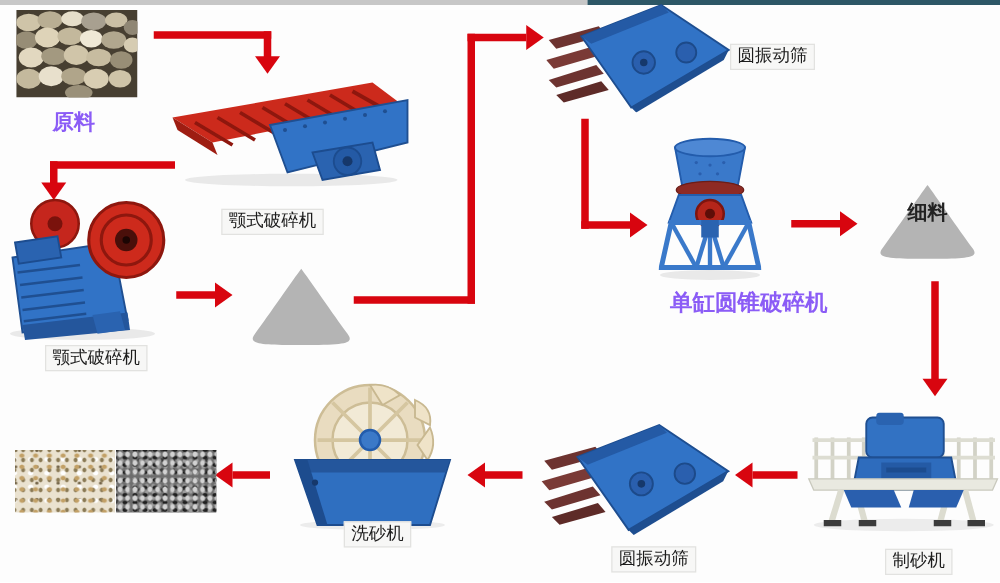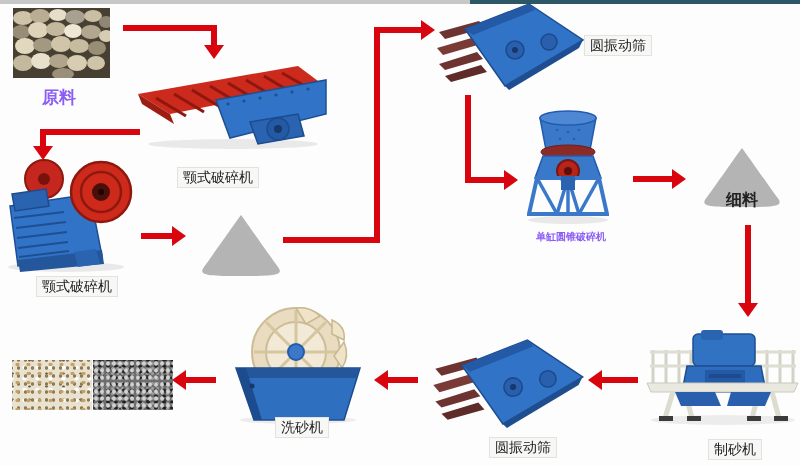--- a/index.html
+++ b/index.html
@@ -213,33 +213,33 @@
       <g stroke="#3a79ca" stroke-width="3.5">
         <line x1="10" y1="72" x2="30" y2="108"></line>
           <line x1="30" y1="108" x2="41" y2="72"></line>
         <line x1="41" y1="72" x2="52" y2="108"></line>
           <line x1="52" y1="108" x2="72" y2="72"></line>
         <line x1="41" y1="72" x2="41" y2="108"></line>
       </g>
       <rect x="34" y="70" width="14" height="14" fill="#2a63b0"></rect>
     </svg>
   </div>
-  <div class="boldlabel" style="left:536px;top:230px;font-size:10px;">单缸圆锥破碎机</div>
+  <div class="boldlabel" style="left:536px;top:230px;font-size:18px;">单缸圆锥破碎机</div>
 
   <div>
     <div class="seg" style="left:633px;top:176px;width:39px;height:6px;"></div>
     <div class="head head-right" style="left:672px;top:169px;"></div>
   </div>
 
   <div class="abs" style="left:698px;top:145px;">
     <svg width="88" height="64" viewBox="0 0 88 66">
       <path d="M44,3 C50,11 70,40 81,55 C87,63 79,64 44,64 C9,64 1,63 7,55 C18,40 38,11 44,3 Z" fill="#b4b4b4"></path>
     </svg>
   </div>
-  <div class="pile-text" style="left:698px;top:190px;width:88px;">细料</div>
+  <div class="pile-text" style="left:698px;top:160px;width:88px;">细料</div>
 
   <div>
     <div class="seg" style="left:745px;top:225px;width:6px;height:79px;"></div>
     <div class="head head-down" style="left:738px;top:303px;"></div>
   </div>
 
   <div class="abs" style="left:645px;top:330px;">
     <svg width="155" height="96" viewBox="0 0 155 96">
       <ellipse cx="78" cy="90" rx="72" ry="5" fill="#ececec"></ellipse>
       <g stroke="#d2d2c6" stroke-width="3">

